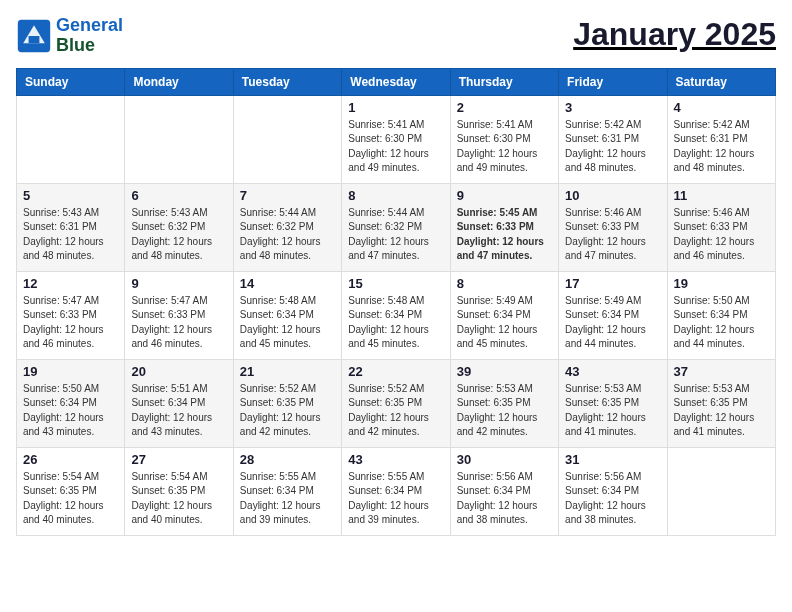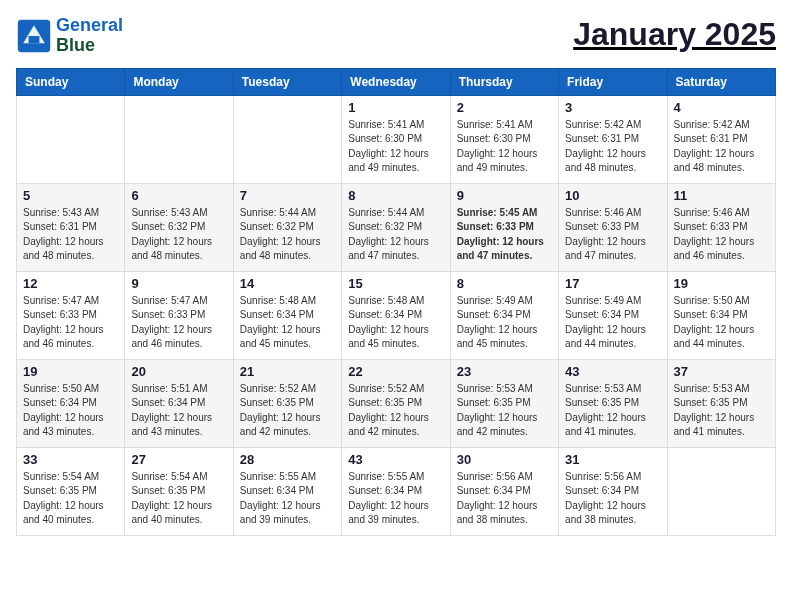--- a/index.html
+++ b/index.html
@@ -282,21 +282,21 @@
 and 42 minutes.</div>
         </td>
         <td class="row-shade">
           <div class="day-num">22</div>
           <div class="day-info" style="white-space: pre-line;">Sunrise: 5:52 AM
 Sunset: 6:35 PM
 Daylight: 12 hours
 and 42 minutes.</div>
         </td>
         <td class="row-shade">
-          <div class="day-num">23</div>
+          <div class="day-num">39</div>
           <div class="day-info" style="white-space: pre-line;">Sunrise: 5:53 AM
 Sunset: 6:35 PM
 Daylight: 12 hours
 and 42 minutes.</div>
         </td>
         <td class="row-shade">
           <div class="day-num">43</div>
           <div class="day-info" style="white-space: pre-line;">Sunrise: 5:53 AM
 Sunset: 6:35 PM
 Daylight: 12 hours
@@ -305,21 +305,21 @@
         <td class="row-shade">
           <div class="day-num">37</div>
           <div class="day-info" style="white-space: pre-line;">Sunrise: 5:53 AM
 Sunset: 6:35 PM
 Daylight: 12 hours
 and 41 minutes.</div>
         </td>
       </tr>
       <tr>
         <td class="row-white">
-          <div class="day-num">33</div>
+          <div class="day-num">26</div>
           <div class="day-info" style="white-space: pre-line;">Sunrise: 5:54 AM
 Sunset: 6:35 PM
 Daylight: 12 hours
 and 40 minutes.</div>
         </td>
         <td class="row-white">
           <div class="day-num">27</div>
           <div class="day-info" style="white-space: pre-line;">Sunrise: 5:54 AM
 Sunset: 6:35 PM
 Daylight: 12 hours

